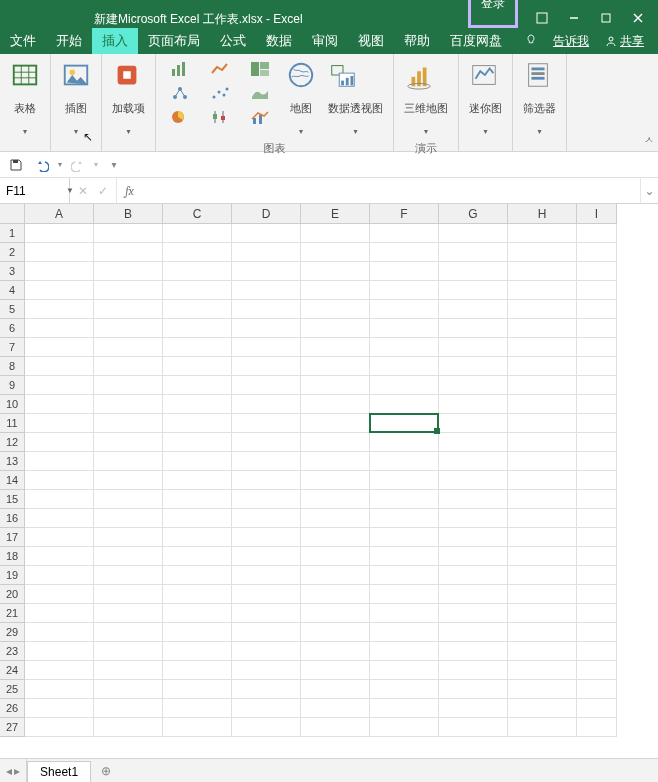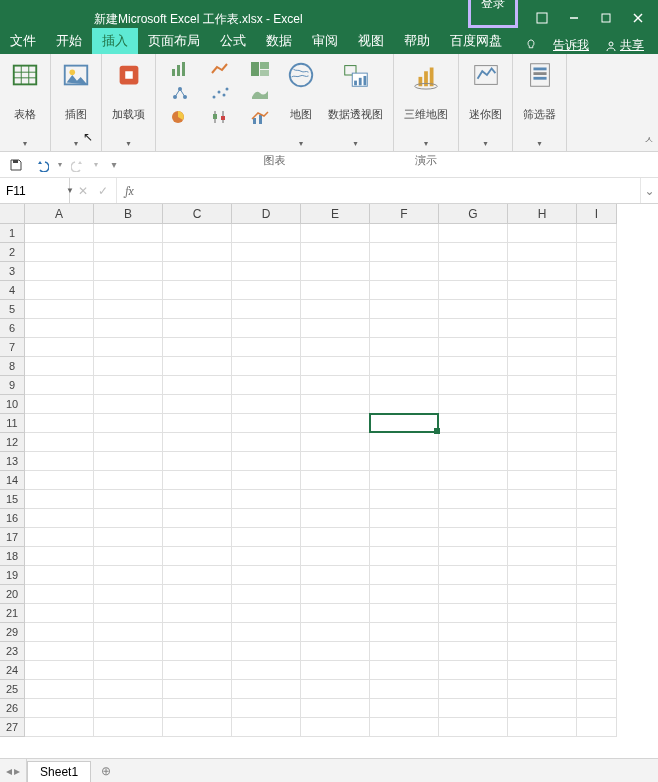--- a/index.html
+++ b/index.html
@@ -4,32 +4,32 @@
 <style>
 * { box-sizing: border-box; margin: 0; padding: 0; }
 body { font-family: "Microsoft YaHei", "Segoe UI", sans-serif; font-size: 12px; background: #fff; width: 658px; height: 782px; overflow: hidden; position: relative; }
 .titlebar { background: #217346; height: 28px; display: flex; align-items: flex-end; color: #fff; padding: 0 4px; }
 .titlebar .spacer { flex: 1; }
 .titlebar .title { font-size: 12px; padding-left: 90px; }
 .titlebar .btn { padding: 4px 10px; font-size: 12px; display: inline-flex; align-items: center; }
 .titlebar .login { border: 3px solid #c4b5fd; padding: 13px 10px; margin-right: 8px; }
 .titlebar svg { width: 12px; height: 12px; fill: #fff; }
 
-.menubar { background: #217346; height: 26px; display: flex; align-items: flex-end; color: #fff; }
+.menubar { background: #217346; height: 26px; display: flex; align-items: center; color: #fff; }
 .menubar .tab { padding: 4px 10px; font-size: 13px; cursor: pointer; display: flex; align-items: center; }
 .menubar .tab.active { background: #5eead4; color: #217346; }
 .menubar .grow { flex: 1; }
 .menubar .right { display: flex; align-items: center; padding-right: 8px; gap: 4px; }
 .menubar .right .item { display: flex; align-items: center; gap: 3px; font-size: 12px; padding: 0 6px; text-decoration: underline; }
 
 .ribbon { background: #f3f3f3; border-bottom: 1px solid #d4d4d4; height: 98px; display: flex; position: relative; }
 .group { border-right: 1px solid #d4d4d4; padding: 4px 6px 2px; display: flex; flex-direction: column; align-items: center; justify-content: space-between; }
 .group-label { font-size: 11px; color: #666; text-align: center; padding-top: 2px; }
 .group-ctrls { display: flex; gap: 4px; align-items: flex-start; }
-.bigbtn { display: flex; flex-direction: column; align-items: center; gap: 18px; padding: 2px 4px; cursor: pointer; font-size: 11px; color: #444; text-align: center; line-height: 1.2; min-width: 34px; }
+.bigbtn { display: flex; flex-direction: column; gap: 12px; padding: 2px 4px; cursor: pointer; font-size: 11px; color: #444; text-align: center; line-height: 1.2; min-width: 34px; }
 .bigbtn svg { width: 30px; height: 30px; }
 .smallgrid { display: grid; grid-template-columns: repeat(3, auto); gap: 2px 4px; }
 .smallbtn { width: 36px; height: 22px; display: flex; align-items: center; justify-content: center; cursor: pointer; }
 .smallbtn svg { width: 20px; height: 16px; }
 .ribbon-collapse { position: absolute; right: 4px; bottom: 4px; font-size: 10px; color: #666; cursor: pointer; }
 
 .qat { background: #fff; height: 26px; border-bottom: 1px solid #e0e0e0; display: flex; align-items: center; padding: 0 6px; gap: 6px; }
 .qat .qbtn { width: 20px; height: 20px; display: flex; align-items: center; justify-content: center; cursor: pointer; }
 .qat svg { width: 14px; height: 14px; }
 

